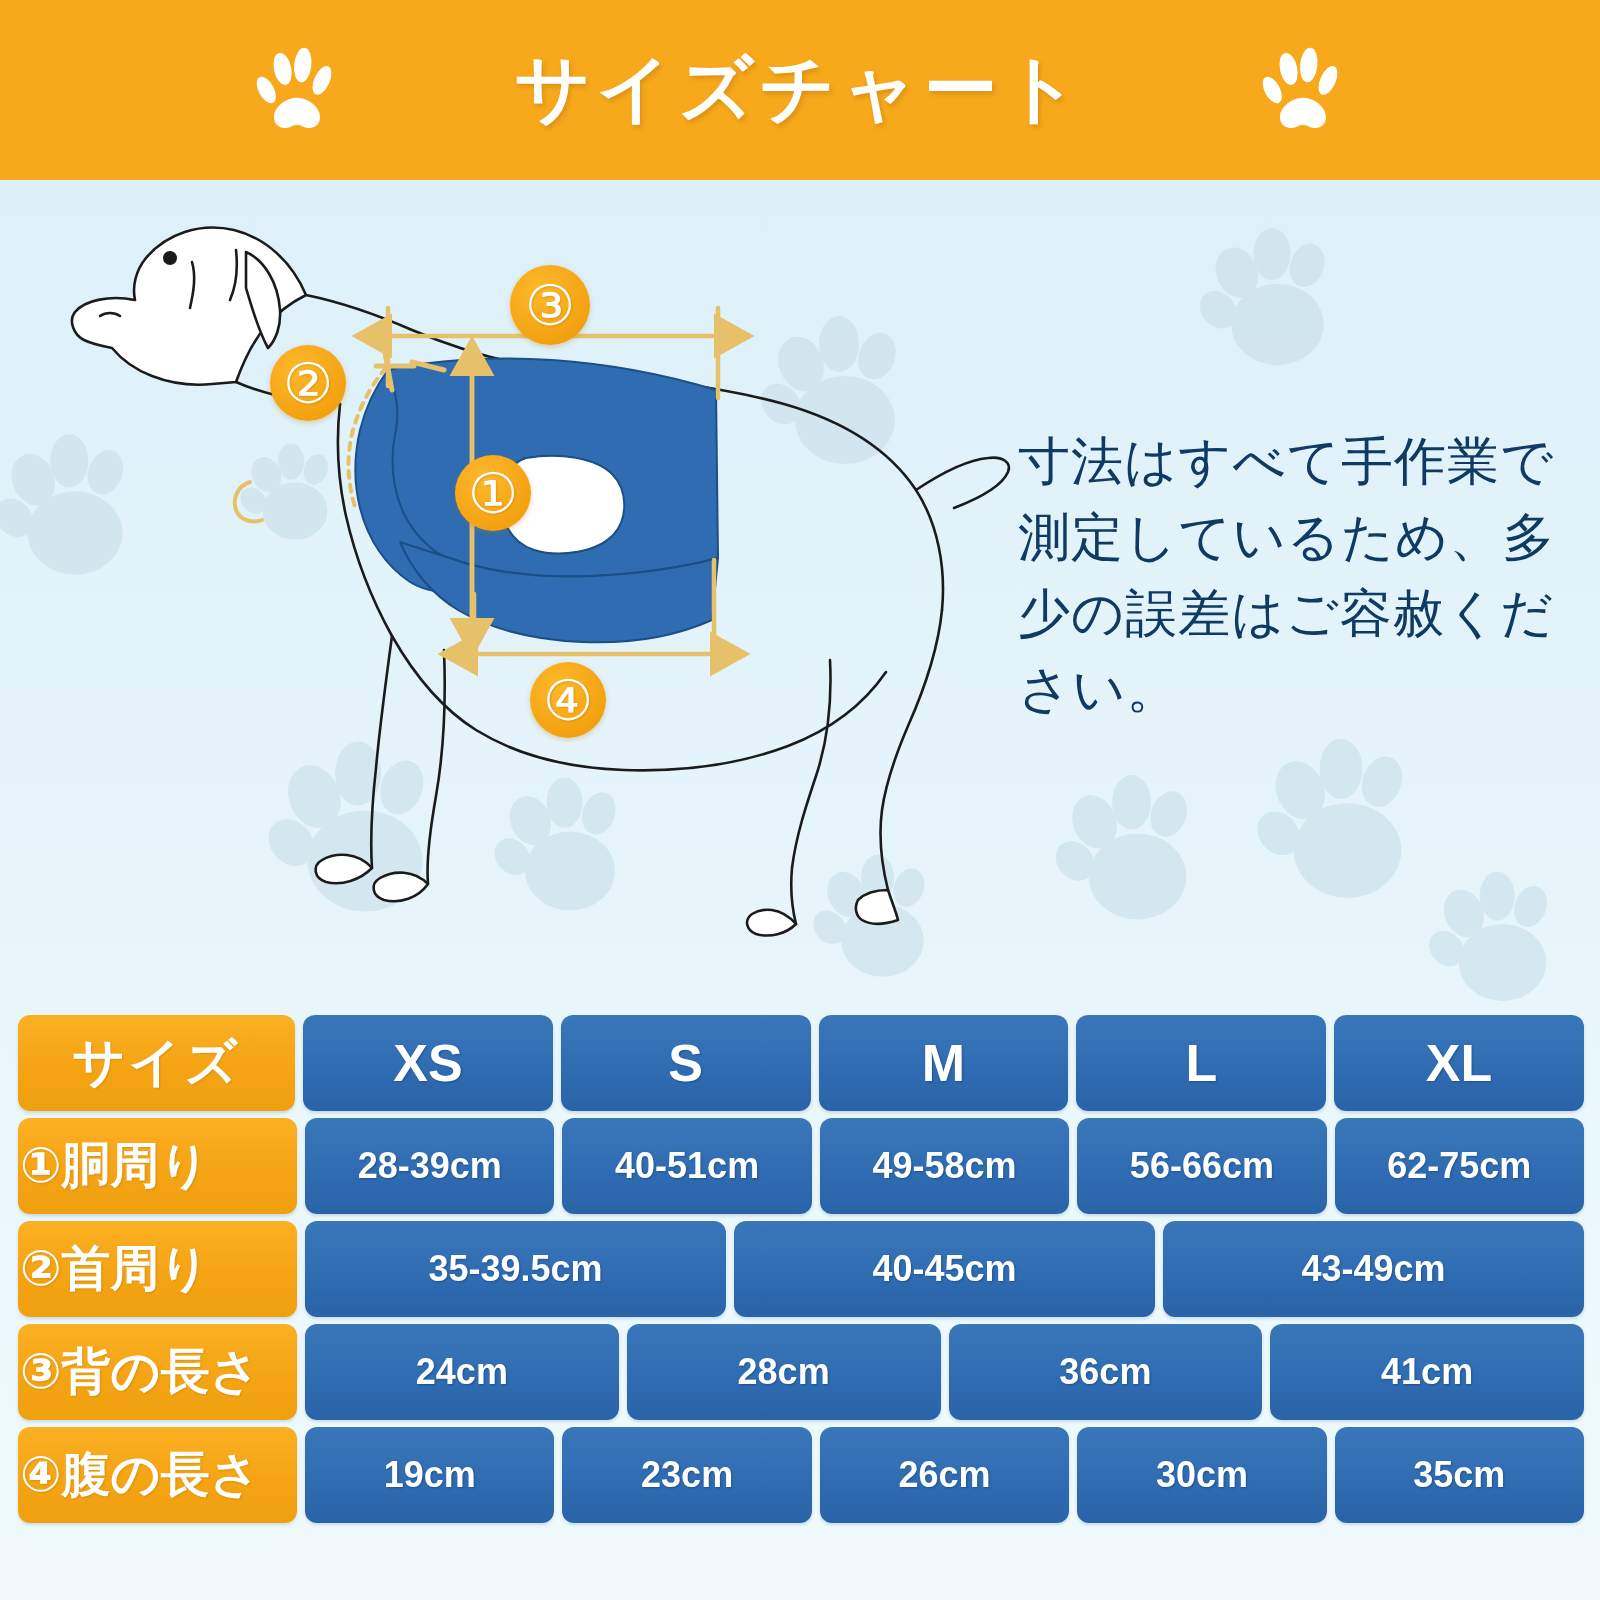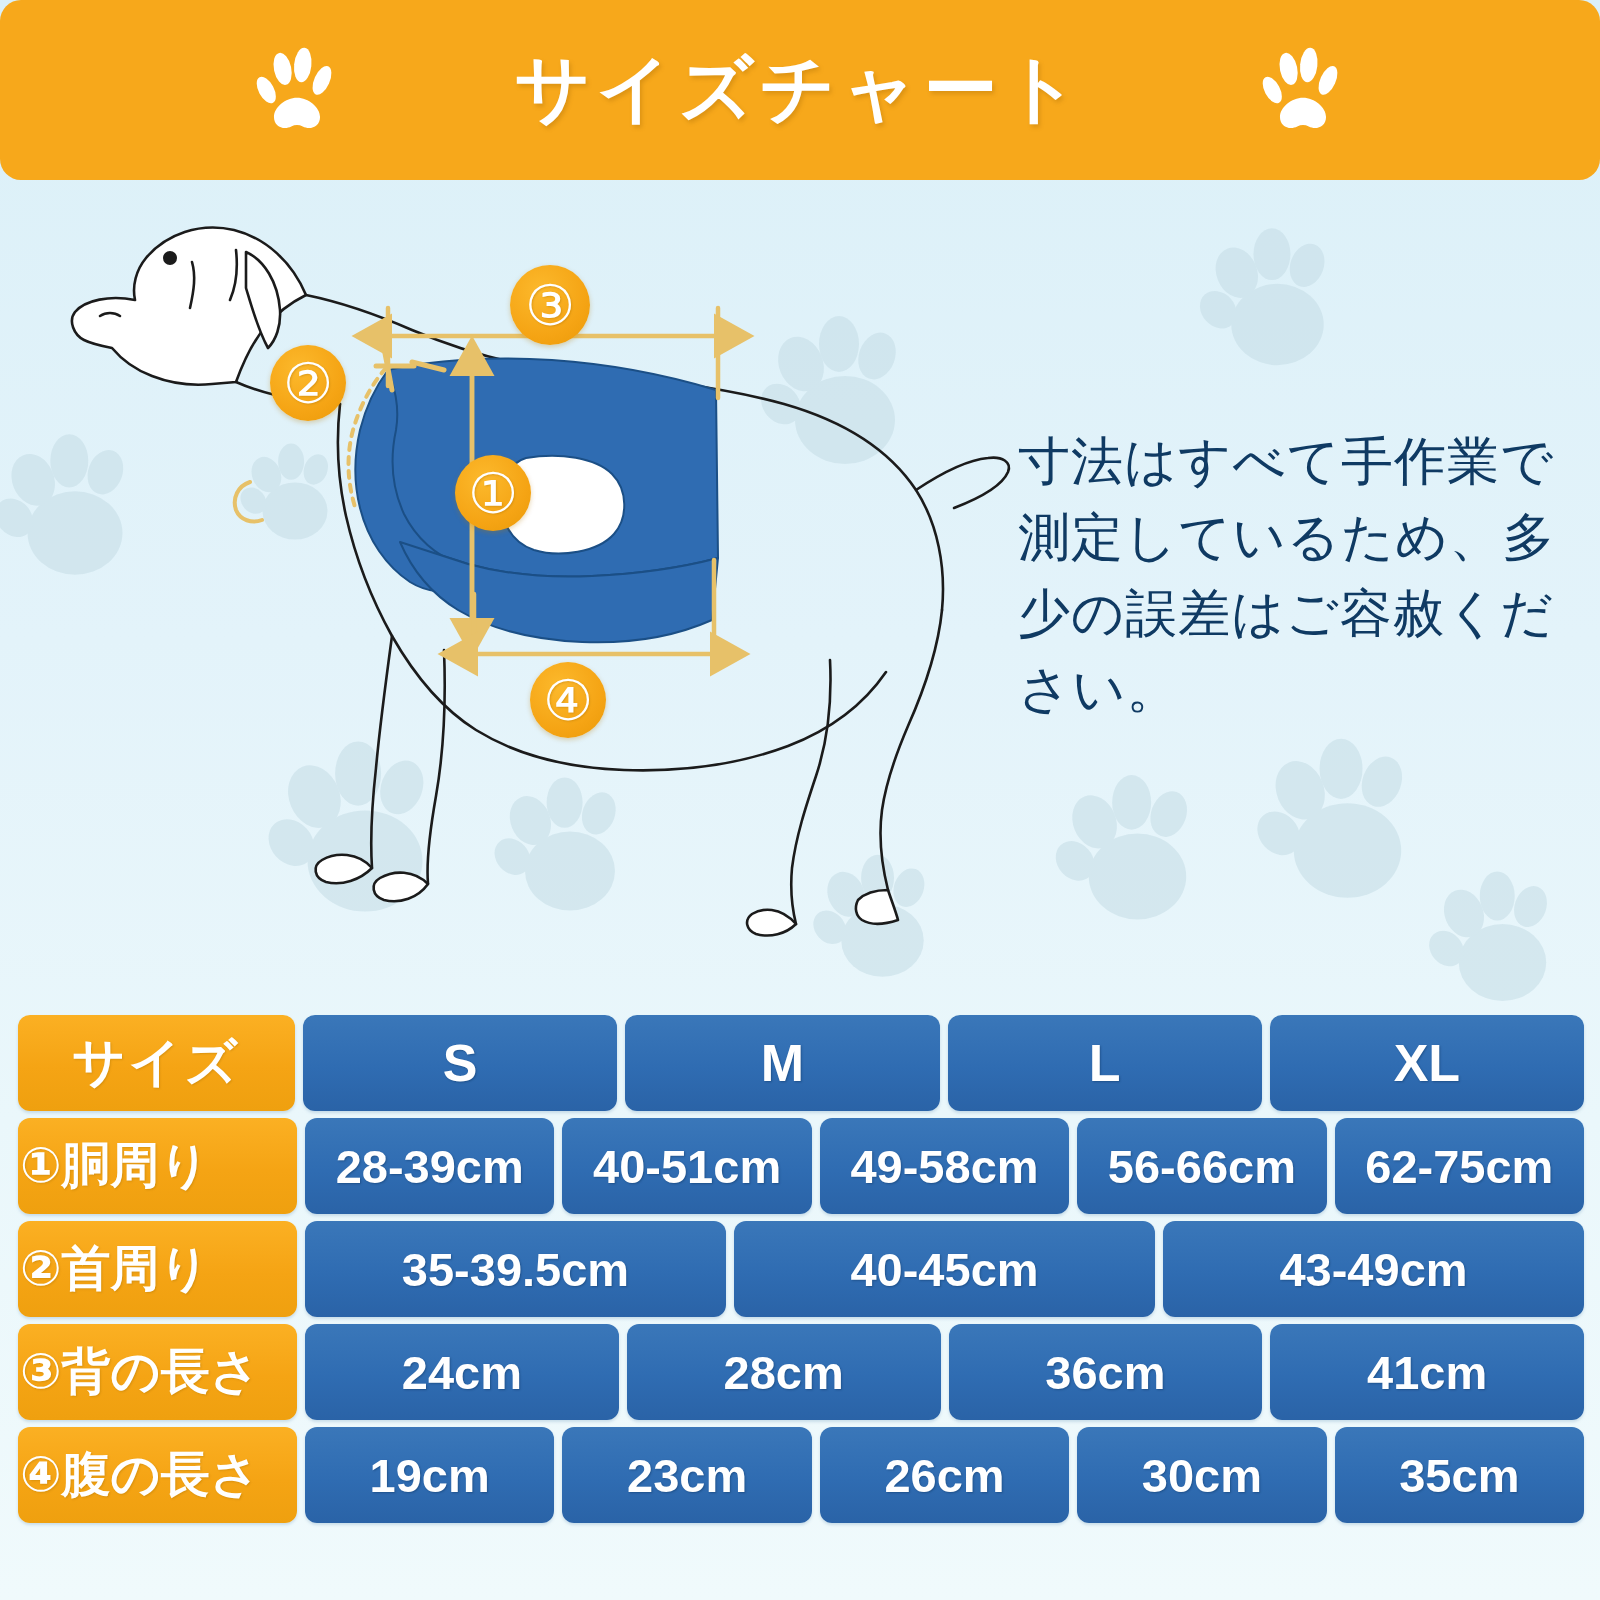--- a/index.html
+++ b/index.html
@@ -27,21 +27,20 @@
     position: absolute;
     left: 0;
     top: 0;
     width: 1600px;
     height: 180px;
     background: #f7a81b;
     display: flex;
     align-items: center;
     justify-content: center;
     gap: 170px;
-    border-radius: 21px;
   }
   #header-title {
     color: #ffffff;
     font-size: 74px;
     font-weight: 700;
     letter-spacing: 6px;
     text-shadow: 2px 3px 4px rgba(150,95,0,0.28);
     white-space: nowrap;
   }
   .header-paw {
@@ -127,21 +126,21 @@
     background: linear-gradient(180deg, #fbb023 0%, #f5a414 55%, #efa00f 100%);
     justify-content: flex-start;
     padding-left: 2px;
     font-size: 49px;
     font-weight: 600;
     text-shadow: 1px 1px 2px rgba(160,105,0,0.32);
   }
   .cell-data {
     flex: 1 1 0;
     background: linear-gradient(180deg, #3a77b9 0%, #2f6cb2 55%, #2a63a7 100%);
-    font-size: 47px;
+    font-size: 36px;
     font-weight: 600;
     text-shadow: 1px 1px 2px rgba(10,45,85,0.4);
   }
   .cell-head {
     font-size: 52px;
     font-weight: 700;
   }
   .cell-label.cell-head {
     justify-content: center;
     padding-left: 0;
@@ -411,20 +410,21 @@
   <div class="badge" id="badge-2">②</div>
   <div class="badge" id="badge-3">③</div>
   <div class="badge" id="badge-4">④</div>
 
   <div id="note-text">寸法はすべて手作業で測定しているため、多少の誤差はご容赦ください。</div>
 
   <div id="size-table">
 
     <div class="trow">
       <div class="cell cell-label cell-head">サイズ</div>
+      <div class="cell cell-data cell-head">XS</div>
       <div class="cell cell-data cell-head">S</div>
       <div class="cell cell-data cell-head">M</div>
       <div class="cell cell-data cell-head">L</div>
       <div class="cell cell-data cell-head">XL</div>
     </div>
 
     <div class="trow">
       <div class="cell cell-label">①胴周り</div>
       <div class="cell cell-data">28-39cm</div>
       <div class="cell cell-data">40-51cm</div>

